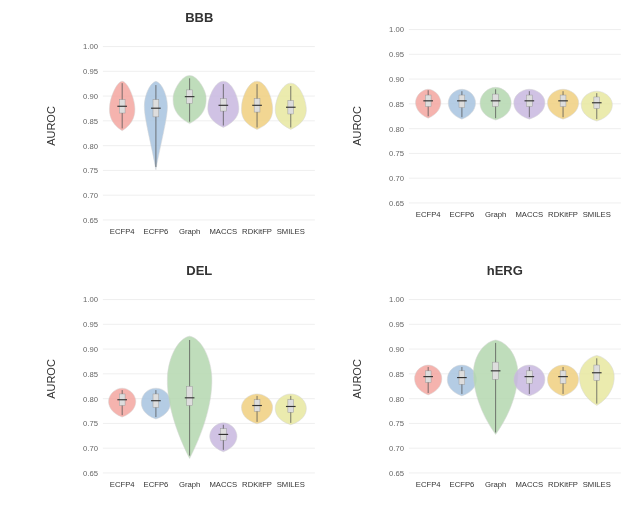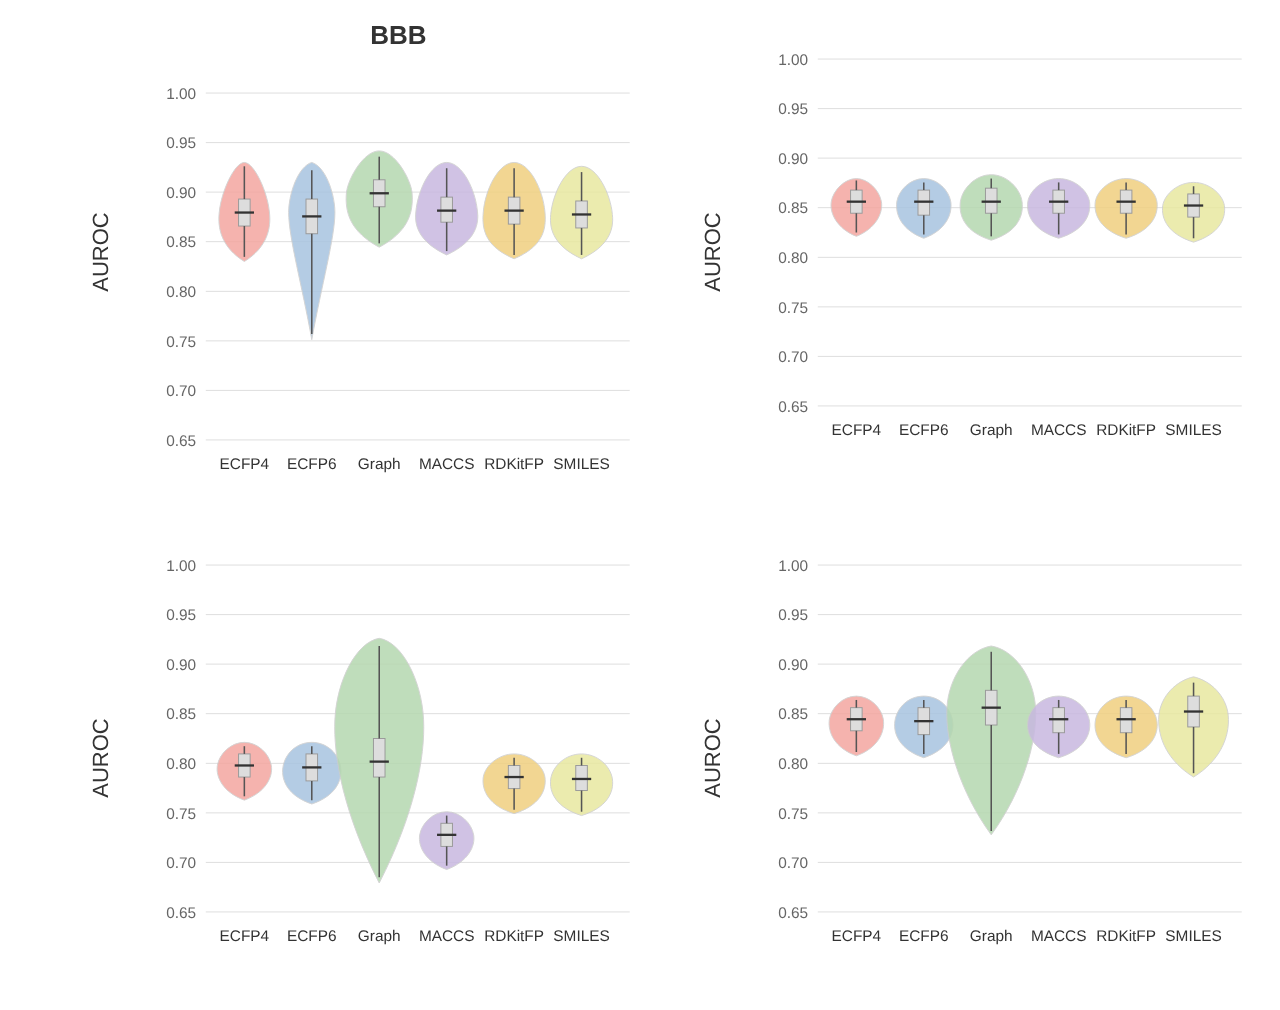--- a/index.html
+++ b/index.html
@@ -210,20 +210,21 @@
         <text x="85" y="195" font-size="8" text-anchor="middle" fill="#333">ECFP6</text>
         <text x="120" y="195" font-size="8" text-anchor="middle" fill="#333">Graph</text>
         <text x="155" y="195" font-size="8" text-anchor="middle" fill="#333">MACCS</text>
         <text x="190" y="195" font-size="8" text-anchor="middle" fill="#333">RDKitFP</text>
         <text x="225" y="195" font-size="8" text-anchor="middle" fill="#333">SMILES</text>
       </svg>
     </div>
   </div>
 
   <div class="panel">
+    <div class="panel-title">DEL</div>
     <div class="y-label">AUROC</div>
     <div class="chart-area">
       <svg viewBox="0 0 260 180">
         <g>
           <line x1="30" y1="0" x2="250" y2="0" stroke="#ddd" stroke-width="0.5"></line>
           <text x="25" y="3" font-size="8" text-anchor="end" fill="#666">1.00</text>
           <line x1="30" y1="25.7" x2="250" y2="25.7" stroke="#ddd" stroke-width="0.5"></line>
           <text x="25" y="28.7" font-size="8" text-anchor="end" fill="#666">0.95</text>
           <line x1="30" y1="51.4" x2="250" y2="51.4" stroke="#ddd" stroke-width="0.5"></line>
           <text x="25" y="54.4" font-size="8" text-anchor="end" fill="#666">0.90</text>
@@ -289,20 +290,21 @@
         <text x="85" y="195" font-size="8" text-anchor="middle" fill="#333">ECFP6</text>
         <text x="120" y="195" font-size="8" text-anchor="middle" fill="#333">Graph</text>
         <text x="155" y="195" font-size="8" text-anchor="middle" fill="#333">MACCS</text>
         <text x="190" y="195" font-size="8" text-anchor="middle" fill="#333">RDKitFP</text>
         <text x="225" y="195" font-size="8" text-anchor="middle" fill="#333">SMILES</text>
       </svg>
     </div>
   </div>
 
   <div class="panel">
+    <div class="panel-title">hERG</div>
     <div class="y-label">AUROC</div>
     <div class="chart-area">
       <svg viewBox="0 0 260 180">
         <g>
           <line x1="30" y1="0" x2="250" y2="0" stroke="#ddd" stroke-width="0.5"></line>
           <text x="25" y="3" font-size="8" text-anchor="end" fill="#666">1.00</text>
           <line x1="30" y1="25.7" x2="250" y2="25.7" stroke="#ddd" stroke-width="0.5"></line>
           <text x="25" y="28.7" font-size="8" text-anchor="end" fill="#666">0.95</text>
           <line x1="30" y1="51.4" x2="250" y2="51.4" stroke="#ddd" stroke-width="0.5"></line>
           <text x="25" y="54.4" font-size="8" text-anchor="end" fill="#666">0.90</text>

